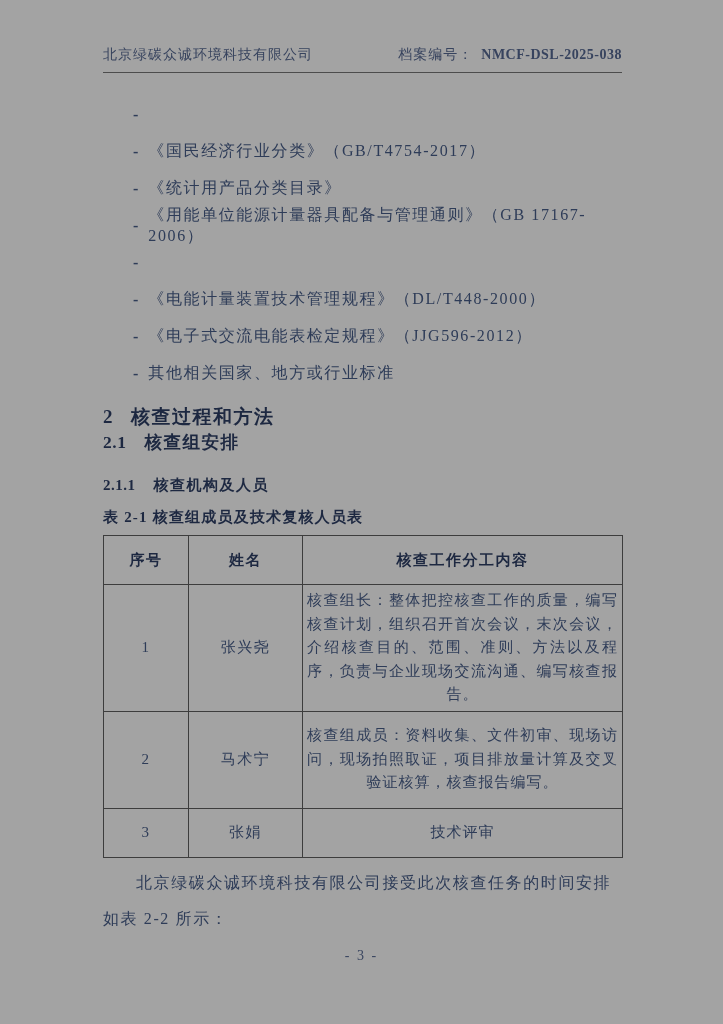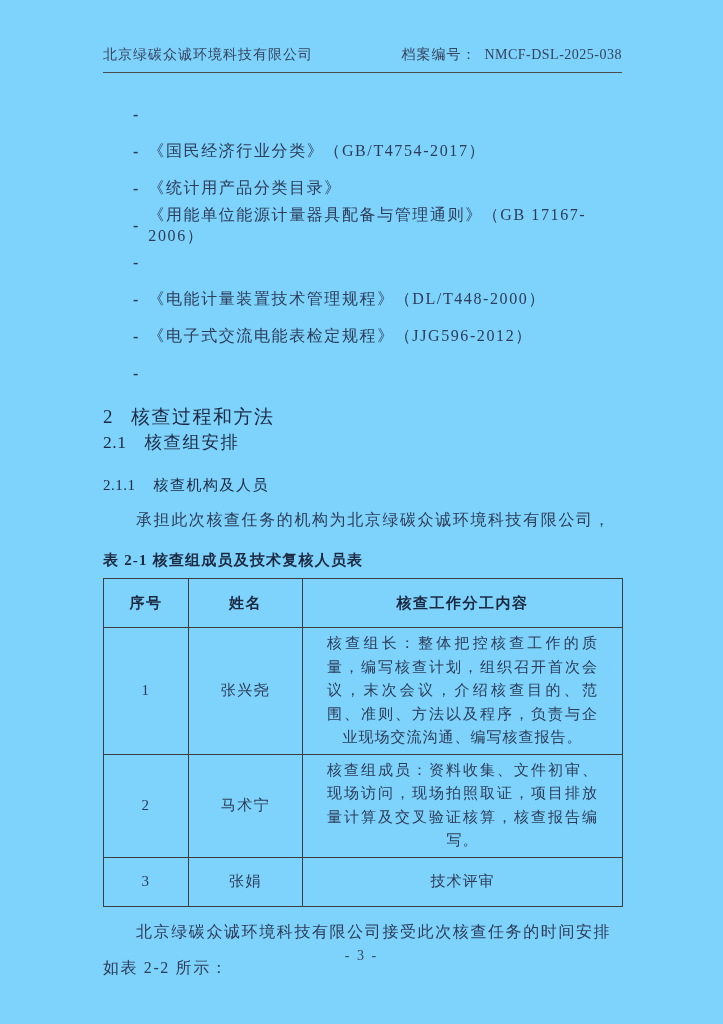--- a/index.html
+++ b/index.html
@@ -1,20 +1,20 @@
 <!DOCTYPE html>
 <html><head>
 <meta charset="utf-8">
 <style>
   html, body { margin: 0; padding: 0; background: #ffffff; }
   .page {
     position: relative;
     width: 723px;
     height: 1024px;
-    background: #7dd3fc;
+    background: #a3a3a3;
     font-family: "Liberation Serif", "DejaVu Serif", serif;
     color: #2e3c58;
     overflow: hidden;
   }
   .content {
     position: absolute;
     left: 103px;
     top: 46px;
     width: 519px;
   }
@@ -25,21 +25,21 @@
     justify-content: space-between;
     align-items: flex-end;
     font-size: 14px;
     letter-spacing: 1px;
     padding-bottom: 8px;
     border-bottom: 1.5px solid #4c4c4c;
     color: #37435e;
   }
   .doc-header .archive { white-space: nowrap; }
   .doc-header .archive .num {
-    font-weight: normal;
+    font-weight: bold;
     letter-spacing: 0.5px;
     margin-left: 8px;
   }
 
   
   .ref-list { margin-top: 23px; }
   .ref-item {
     height: 37px;
     display: flex;
     align-items: center;
@@ -48,21 +48,21 @@
     letter-spacing: 1.6px;
   }
   .ref-item .bullet {
     margin-right: 10px;
     font-weight: bold;
     letter-spacing: 0;
   }
 
   
   .h1, .h2, .h3 {
-    font-weight: normal;
+    font-weight: bold;
     color: #1d2841;
     letter-spacing: 1.5px;
     white-space: nowrap;
   }
   .h1 { font-size: 19px; margin-top: 12px; }
   .h2 { font-size: 17.5px; }
   .h3 { font-size: 15px; margin-top: 22px; }
   .h1 .num, .h2 .num, .h3 .num {
     letter-spacing: 0.5px;
     margin-right: 18px;
@@ -105,21 +105,21 @@
     text-align: center;
     letter-spacing: 1.5px;
     color: #1d2841;
   }
   table.members td.center { text-align: center; letter-spacing: 1.5px; }
   table.members td.duty {
     text-align: justify;
     text-align-last: center;
     line-height: 23.5px;
     letter-spacing: 1px;
-    padding: 4px 24px;
+    padding: 4px 4px;
   }
   tr.r-tall   td { height: 92px; }
   tr.r-mid    td { height: 72px; }
   tr.r-single td { height: 24px; }
 
   
   .footer {
     position: absolute;
     left: 0;
     right: 0;
@@ -165,37 +165,37 @@
       <div class="ref-item">
         <span class="bullet">-</span>
         <span>《电能计量装置技术管理规程》（DL/T448-2000）</span>
       </div>
       <div class="ref-item">
         <span class="bullet">-</span>
         <span>《电子式交流电能表检定规程》（JJG596-2012）</span>
       </div>
       <div class="ref-item">
         <span class="bullet">-</span>
+        <span>其他相关国家、地方或行业标准</span>
       </div>
     </div>
 
     <div class="h1">
       <span class="num">2</span><span>核查过程和方法</span>
     </div>
 
     <div class="h2">
       <span class="num">2.1</span><span>核查组安排</span>
     </div>
 
     <div class="h3">
       <span class="num">2.1.1</span><span>核查机构及人员</span>
     </div>
 
     <div class="para">
-      <div class="line indent">承担此次核查任务的机构为北京绿碳众诚环境科技有限公司，</div>
     </div>
 
     <div class="tbl-caption">表 2-1  核查组成员及技术复核人员表</div>
 
     <table class="members">
       <colgroup>
           <col class="c-no">
           <col class="c-name">
           <col class="c-duty">
         </colgroup>

